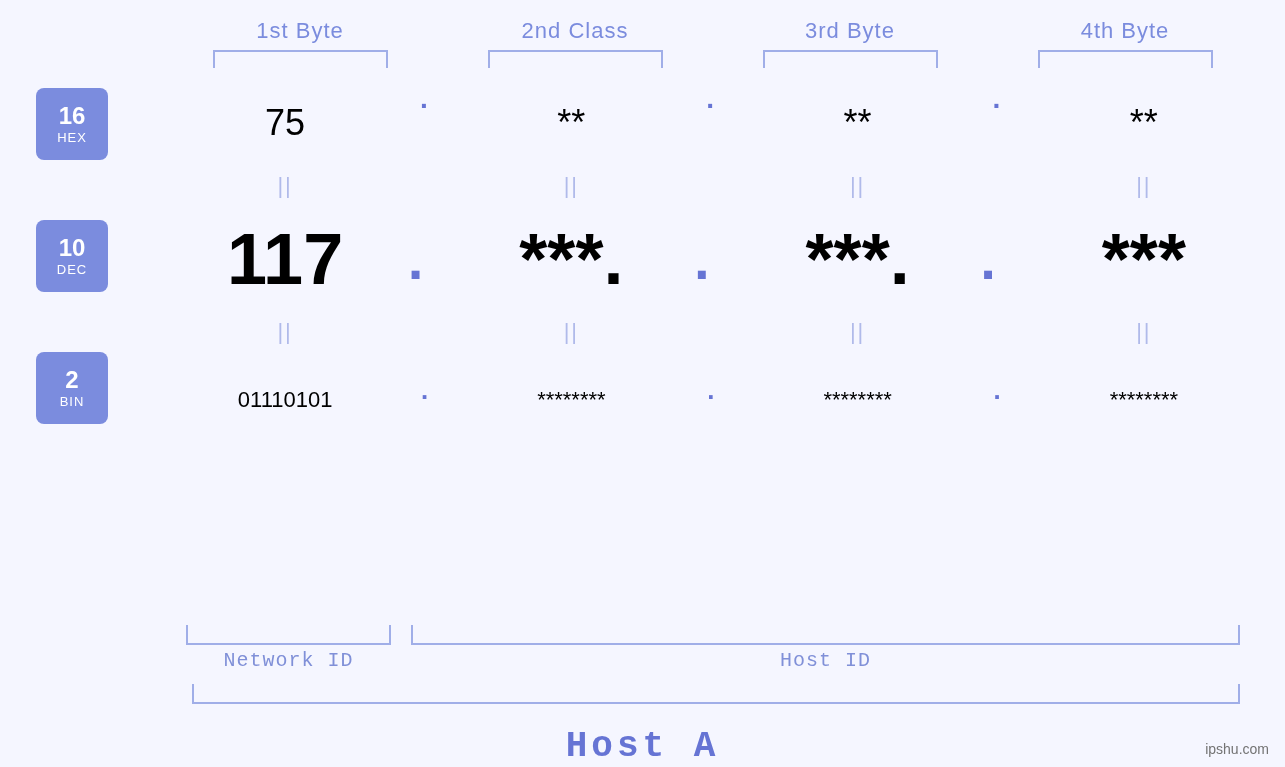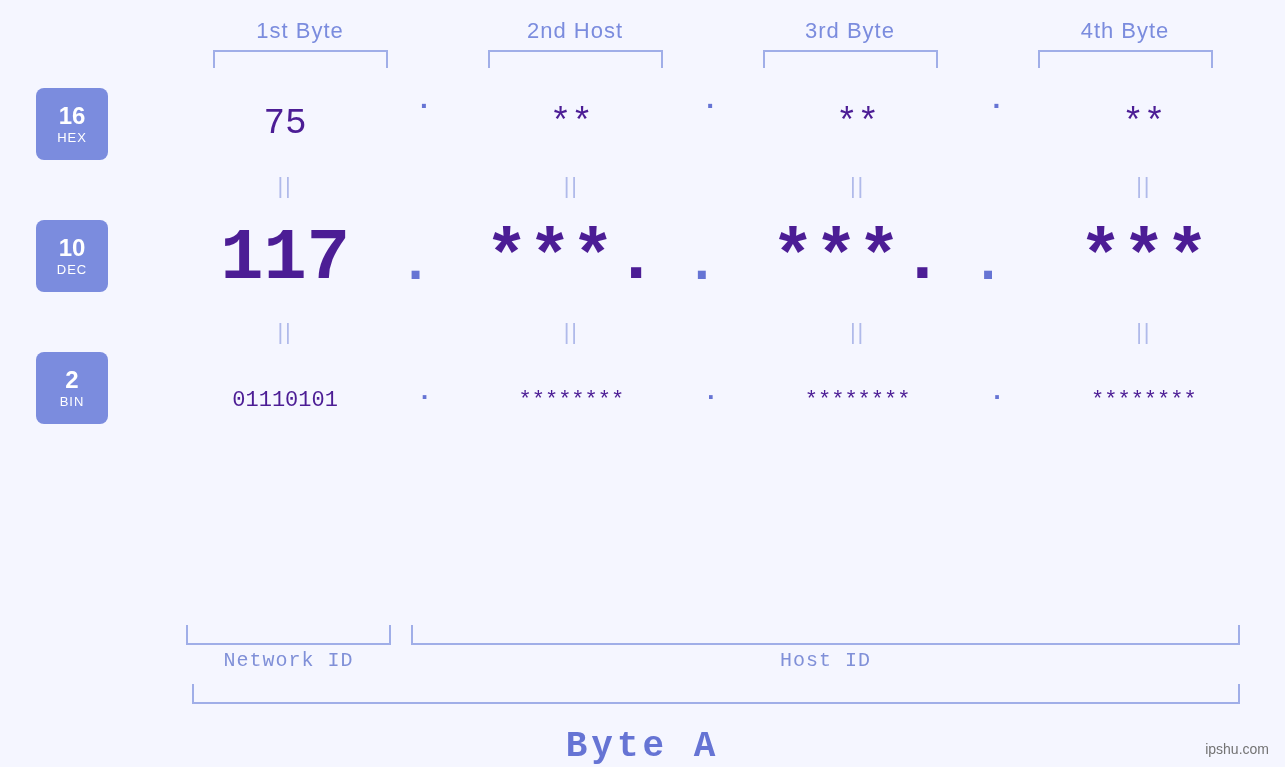--- a/index.html
+++ b/index.html
@@ -137,23 +137,23 @@
 
     .cell {
       flex: 1;
       display: flex;
       align-items: center;
       justify-content: center;
       position: relative;
     }
 
     .cell-value {
-      color: #4c1d95;
+      color: #000000;
       text-align: right;
-      font-family: Liberation Mono, monospace;
+      font-family: Liberation Sans, sans-serif;
     }
 
     .hex-value { font-size: 36px; }
     .dec-value { font-size: 72px; font-weight: 700; }
     .bin-value { font-size: 22px; }
 
     .dot {
       color: #6674d4;
       font-size: 36px;
       font-weight: 700;
@@ -286,21 +286,21 @@
       margin-top: 8px;
     }
   </style>
 </head>
 <body>
 
 <div class="main-container">
 
   <div class="byte-headers">
     <div class="byte-header">1st Byte</div>
-    <div class="byte-header">2nd Host</div>
+    <div class="byte-header">2nd Class</div>
     <div class="byte-header">3rd Byte</div>
     <div class="byte-header">4th Byte</div>
   </div>
 
   <div class="top-brackets-row">
     <div class="bracket-cell">
       <div class="bracket-top"></div>
     </div>
     <div class="bracket-cell">
       <div class="bracket-top"></div>
@@ -428,19 +428,19 @@
 
     <div class="indiv-labels">
       <div class="net-id-label">Network ID</div>
       <div class="host-id-label">Host ID</div>
     </div>
   </div>
 
   <div style="width:1285px; margin-top:6px;">
     <div class="class-bracket-line"></div>
     <div class="class-text-row">
-      <span class="class-label">Byte A</span>
+      <span class="class-label">Host A</span>
     </div>
   </div>
 
   <div class="watermark">ipshu.com</div>
 
 </div>
 
 </body></html>

